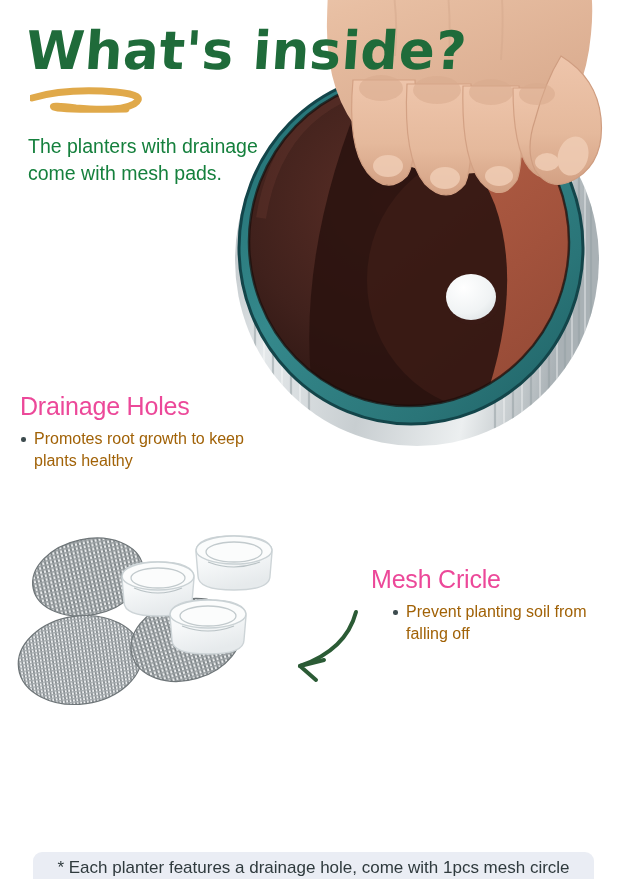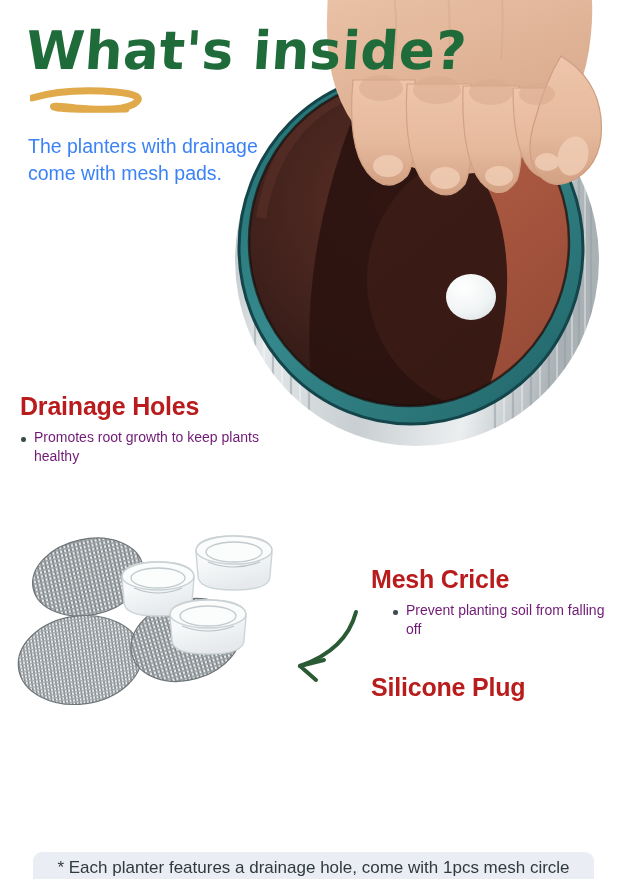--- a/index.html
+++ b/index.html
@@ -45,45 +45,45 @@
     height: 28px;
   }
 
   #subtitle {
     position: absolute;
     left: 28px;
     top: 133px;
     width: 268px;
     font-size: 19.5px;
     line-height: 1.38;
-    color: #3b82f6;
+    color: #15803d;
     font-weight: 400;
   }
 
   
   .section-heading {
     position: absolute;
     font-size: 25px;
-    font-weight: 700;
-    color: #b91c1c;
+    font-weight: 400;
+    color: #ec4899;
     letter-spacing: -0.2px;
     white-space: nowrap;
   }
   .bullet-list {
     position: absolute;
     list-style: none;
     margin: 0;
     padding: 0;
   }
   .bullet-item {
     position: relative;
     padding-left: 14px;
-    font-size: 14px;
+    font-size: 16px;
     line-height: 1.36;
-    color: #701a75;
+    color: #a16207;
   }
   .bullet-item::before {
     content: "";
     position: absolute;
     left: 1px;
     top: 9px;
     width: 4.5px;
     height: 4.5px;
     border-radius: 50%;
     background: #3d4b4e;
@@ -378,19 +378,18 @@
   <div class="section-heading" id="drainage-heading">Drainage Holes</div>
   <ul class="bullet-list" id="drainage-bullets">
     <li class="bullet-item">Promotes root growth to keep plants healthy</li>
   </ul>
 
   <div class="section-heading" id="mesh-heading">Mesh Cricle</div>
   <ul class="bullet-list" id="mesh-bullets">
     <li class="bullet-item">Prevent planting soil from falling off</li>
   </ul>
 
-  <div class="section-heading" id="plug-heading">Silicone Plug</div>
 
   <div id="footer-note">
     <div id="footer-note-text">* Each planter features a drainage hole, come with 1pcs mesh circle and silicone plug.</div>
   </div>
 
 </div>
 
 </body></html>

